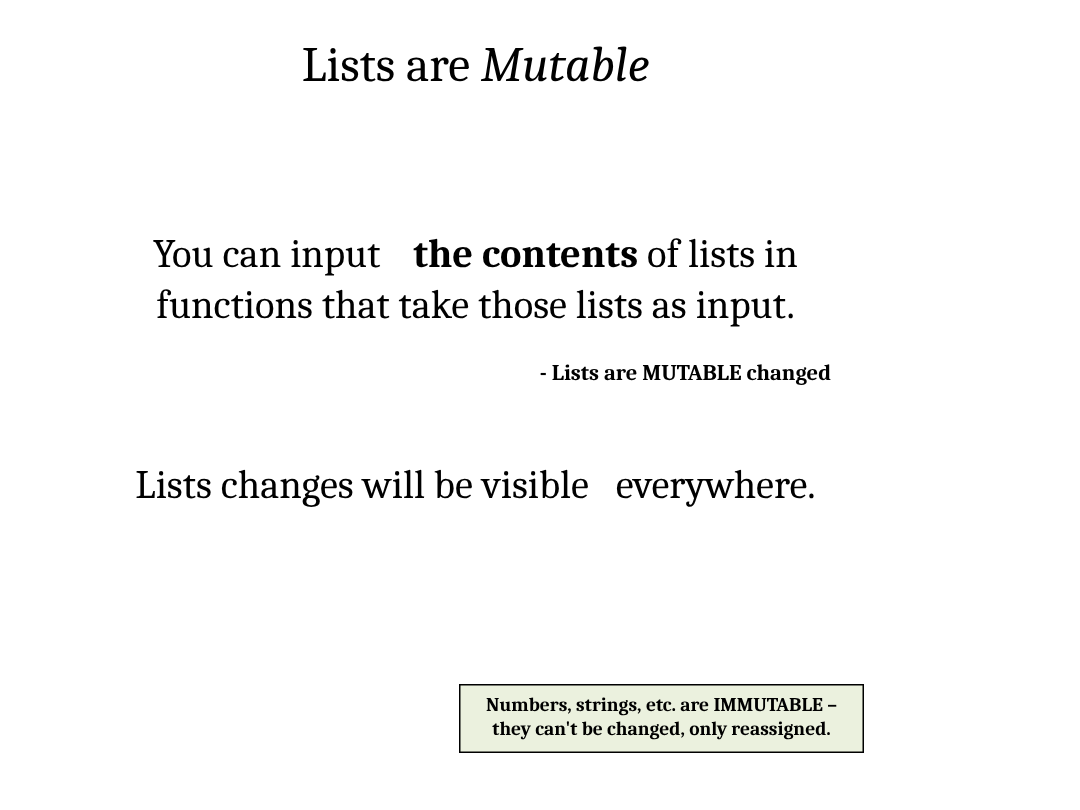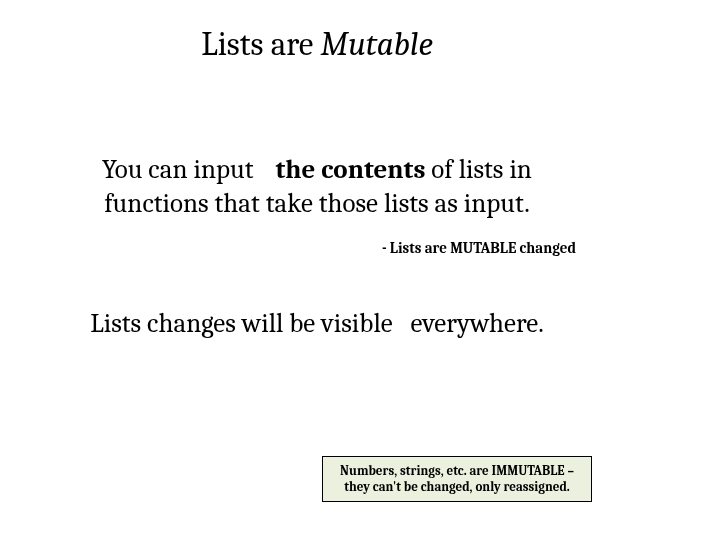--- a/index.html
+++ b/index.html
@@ -7,21 +7,21 @@
     body {
       font-family: Cambria, Georgia, 'Times New Roman', serif;
       background: #ffffff;
       color: #000000;
       position: relative;
     }
     .slide {
       width: 634px;
       height: 540px;
       position: relative;
-      padding: 20px 38px;
+      padding: 20px 60px;
     }
     .title {
       text-align: center;
       font-size: 33px;
       font-weight: normal;
       margin-top: 5px;
     }
     .title .italic { font-style: italic; }
     .para1 {
       margin-top: 90px;
@@ -40,21 +40,21 @@
     }
     .para2 {
       margin-top: 50px;
       font-size: 27px;
       text-align: center;
       line-height: 1.25;
     }
     .para2 .bold { font-weight: normal; margin-left: 12px; }
     .callout {
       position: absolute;
-      right: 42px;
+      right: 58px;
       bottom: 38px;
       width: 270px;
       background: #ebf1de;
       border: 1px solid #000000;
       padding: 6px 6px;
       font-size: 13px;
       font-weight: bold;
       text-align: center;
       line-height: 1.25;
     }

